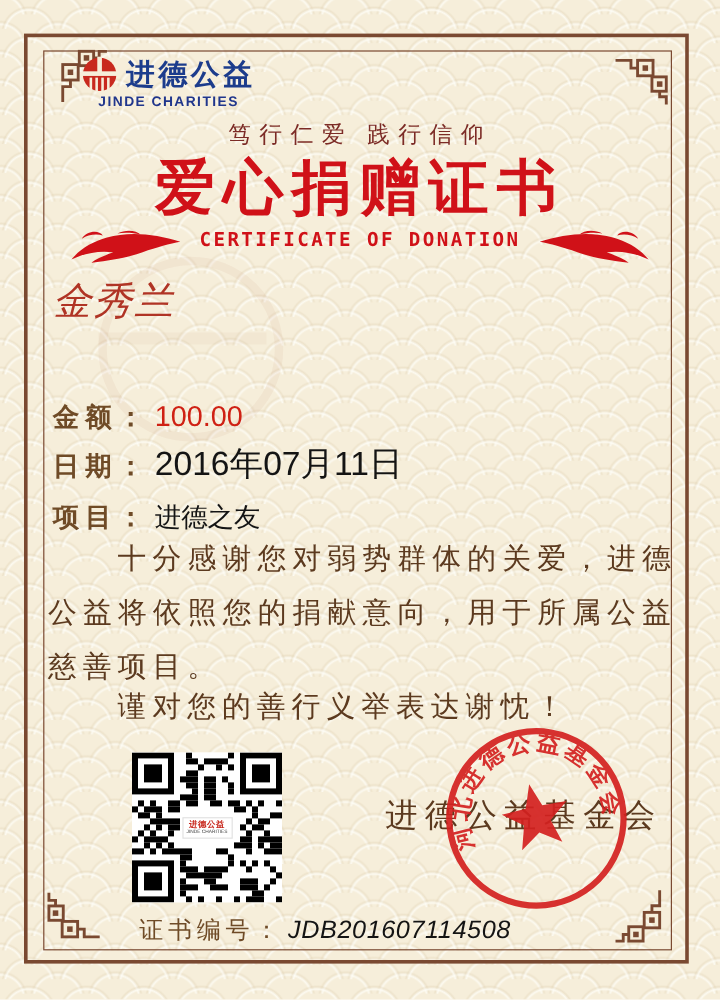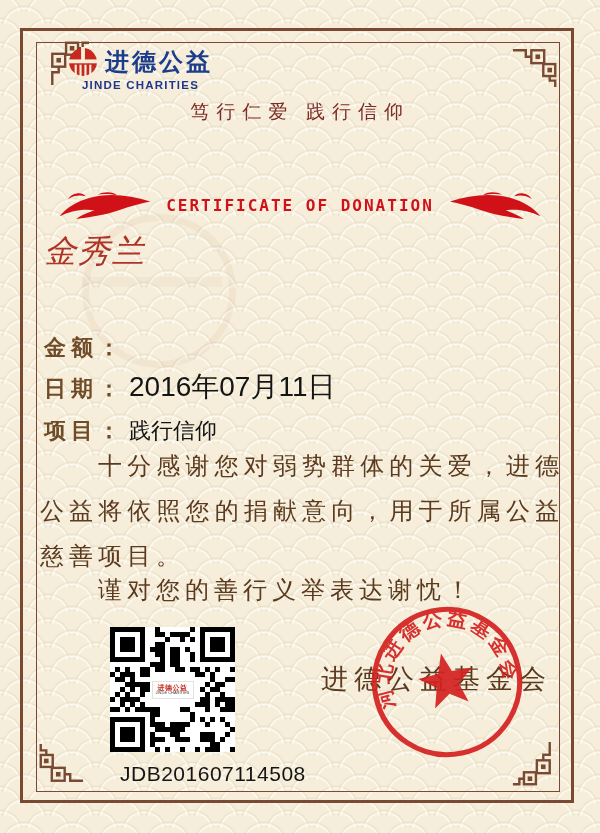--- a/index.html
+++ b/index.html
@@ -21,21 +21,21 @@
   .orn.tl{left:44px;top:40px;transform:rotate(180deg);}
   .orn.tr{right:42px;top:42px;transform:rotate(270deg);}
   .logo{position:absolute;left:68px;top:46px;}
   .logo-row{display:flex;align-items:center;gap:7px;}
   .logo-cn{font-family:"Liberation Serif",serif;font-weight:bold;font-size:24px;color:#1c3c8c;letter-spacing:3px;}
   .logo-en{font-size:11.5px;font-weight:bold;color:#20368c;letter-spacing:1.2px;margin-top:1px;text-align:center;}
   .motto{position:absolute;top:99px;left:0;right:0;text-align:center;font-family:"Liberation Serif",serif;
     font-size:19px;color:#7c2b26;letter-spacing:7px;}
   .title{position:absolute;top:123px;left:0;right:0;text-align:center;font-family:"Liberation Serif",serif;
     font-weight:bold;font-size:50px;color:#d01118;letter-spacing:7px;}
-  .subtitle-row{position:absolute;top:190px;left:0;right:0;display:flex;align-items:center;justify-content:center;gap:14px;}
+  .subtitle-row{position:absolute;top:190px;left:0;right:0;display:flex;align-items:flex-start;justify-content:center;gap:14px;}
   .subtitle{font-family:"DejaVu Sans Mono",monospace;font-weight:bold;font-size:16px;color:#d01118;letter-spacing:2px;}
   .flourish{width:96px;height:30px;color:#d01118;}
   .flourish.right{transform:scaleX(-1);}
   .recipient{position:absolute;left:44px;top:230px;font-size:32px;color:#b03425;letter-spacing:2px;font-style:italic;}
   .field{position:absolute;left:44px;display:flex;align-items:baseline;}
   .field-label{font-family:"Liberation Serif",serif;font-weight:bold;font-size:22px;color:#6f4b27;letter-spacing:5px;margin-top:36px;}
   .field-value{margin-left:4px;}
   .f-amount{top:297px;}  .f-amount .field-value{font-size:24px;color:#cf2114;}
   .f-date{top:338px;}    .f-date .field-value{font-size:28px;color:#141414;}
   .f-project{top:380px;} .f-project .field-value{font-size:22px;color:#141414;}
@@ -46,21 +46,21 @@
   .qr-wrap{position:absolute;left:110px;top:627px;width:125px;height:125px;background:#fff;}
   .qr-label{position:absolute;left:50%;top:50%;transform:translate(-50%,-50%);background:#fff;
     border:1px solid #e2e2e2;padding:2px 3px;text-align:center;line-height:1.1;}
   .qr-label-cn{font-size:7px;font-weight:bold;color:#c8291e;letter-spacing:.5px;white-space:nowrap;}
   .qr-label-en{font-size:4px;color:#444;white-space:nowrap;}
   .org-name{position:absolute;left:321px;top:661px;font-family:"Liberation Serif",serif;
     font-size:27px;color:#5c3a1f;letter-spacing:6px;white-space:nowrap;}
   .seal{position:absolute;left:364px;top:599px;width:166px;height:166px;opacity:.92;transform:rotate(-12deg);}
   .footer-row{position:absolute;left:116px;top:762px;display:flex;align-items:baseline;}
   .footer-label{font-family:"Liberation Serif",serif;font-size:20px;color:#6f4b27;letter-spacing:4px;}
-  .footer-number{font-size:21px;color:#141414;margin-left:4px;letter-spacing:.5px;}
+  .footer-number{font-size:21px;color:#141414;margin-left:4px;letter-spacing:.5px;font-style:italic;}
   .watermark{position:absolute;left:82px;top:214px;width:140px;height:140px;border-radius:50%;
     border:7px solid rgba(186,118,88,.07);pointer-events:none;}
   .watermark:before{content:"";position:absolute;left:-7px;top:56px;width:140px;height:10px;background:rgba(186,118,88,.05);}
 </style>
 </head>
 <body>
 
 <svg width="0" height="0" style="position:absolute">
   <defs>
     <symbol id="corner-orn" viewBox="0 0 50 50">
@@ -110,43 +110,45 @@
         <rect x="10.7" y="16.5" width="2" height="11" fill="#f6eeda"></rect>
         <rect x="15.3" y="16.5" width="2" height="11" fill="#f6eeda"></rect>
         <rect x="19.8" y="16.5" width="2" height="10" fill="#f6eeda"></rect>
       </svg>
       <span class="logo-cn">进德公益</span>
     </div>
     <div class="logo-en">JINDE CHARITIES</div>
   </div>
 
   <div class="motto">笃行仁爱  践行信仰</div>
+  <div class="title">爱心捐赠证书</div>
 
   <div class="subtitle-row">
     <svg class="flourish">
         <use href="#flourish"></use>
       </svg>
     <span class="subtitle">CERTIFICATE OF DONATION</span>
     <svg class="flourish right">
         <use href="#flourish"></use>
       </svg>
   </div>
 
   <div class="recipient">金秀兰</div>
 
   <div class="field f-amount">
     <span class="field-label">金额：</span>
+    <span class="field-value">100.00</span>
   </div>
   <div class="field f-date">
     <span class="field-label">日期：</span>
     <span class="field-value">2016年07月11日</span>
   </div>
   <div class="field f-project">
     <span class="field-label">项目：</span>
-    <span class="field-value">践行信仰</span>
+    <span class="field-value">进德之友</span>
   </div>
 
   <div class="body-text para1">十分感谢您对弱势群体的关爱，进德公益将依照您的捐献意向，用于所属公益慈善项目。</div>
   <div class="body-text para2">谨对您的善行义举表达谢忱！</div>
 
   <div class="qr-wrap">
       <svg width="125" height="125" viewBox="0 0 125 125" style="display:block">
         <rect width="125" height="125" fill="#fff"></rect>
         <rect x="0" y="0" width="35" height="35" fill="#000"></rect>
         <rect x="5" y="5" width="25" height="25" fill="#fff"></rect>
@@ -336,16 +338,17 @@
   <svg class="seal" viewBox="0 0 160 160">
     <circle cx="80" cy="80" r="70" fill="none" stroke="#d42120" stroke-width="5"></circle>
     <path id="sealArc" d="M28.3 98.8 A55 55 0 1 1 131.7 98.8" fill="none"></path>
     <text font-family="'Liberation Serif',serif" font-size="19" font-weight="bold" fill="#d42120" letter-spacing="3">
       <textPath href="#sealArc" startOffset="50%" text-anchor="middle">河北进德公益基金会</textPath>
     </text>
     <path fill="#d42120" d="M80 52 L86.8 70.7 L106.6 71.3 L90.9 83.6 L96.5 102.6 L80 91.5 L63.5 102.6 L69.1 83.6 L53.4 71.3 L73.2 70.7 Z"></path>
   </svg>
 
   <div class="footer-row">
+    <span class="footer-label">证书编号：</span>
     <span class="footer-number">JDB201607114508</span>
   </div>
 
 </div>
 
 </body></html>

